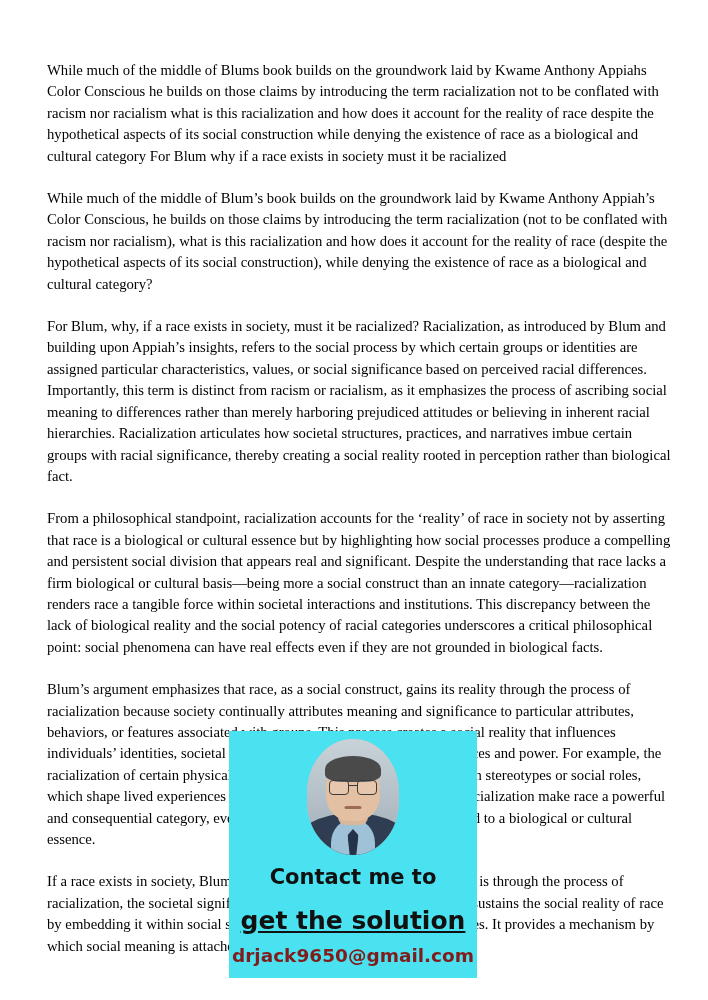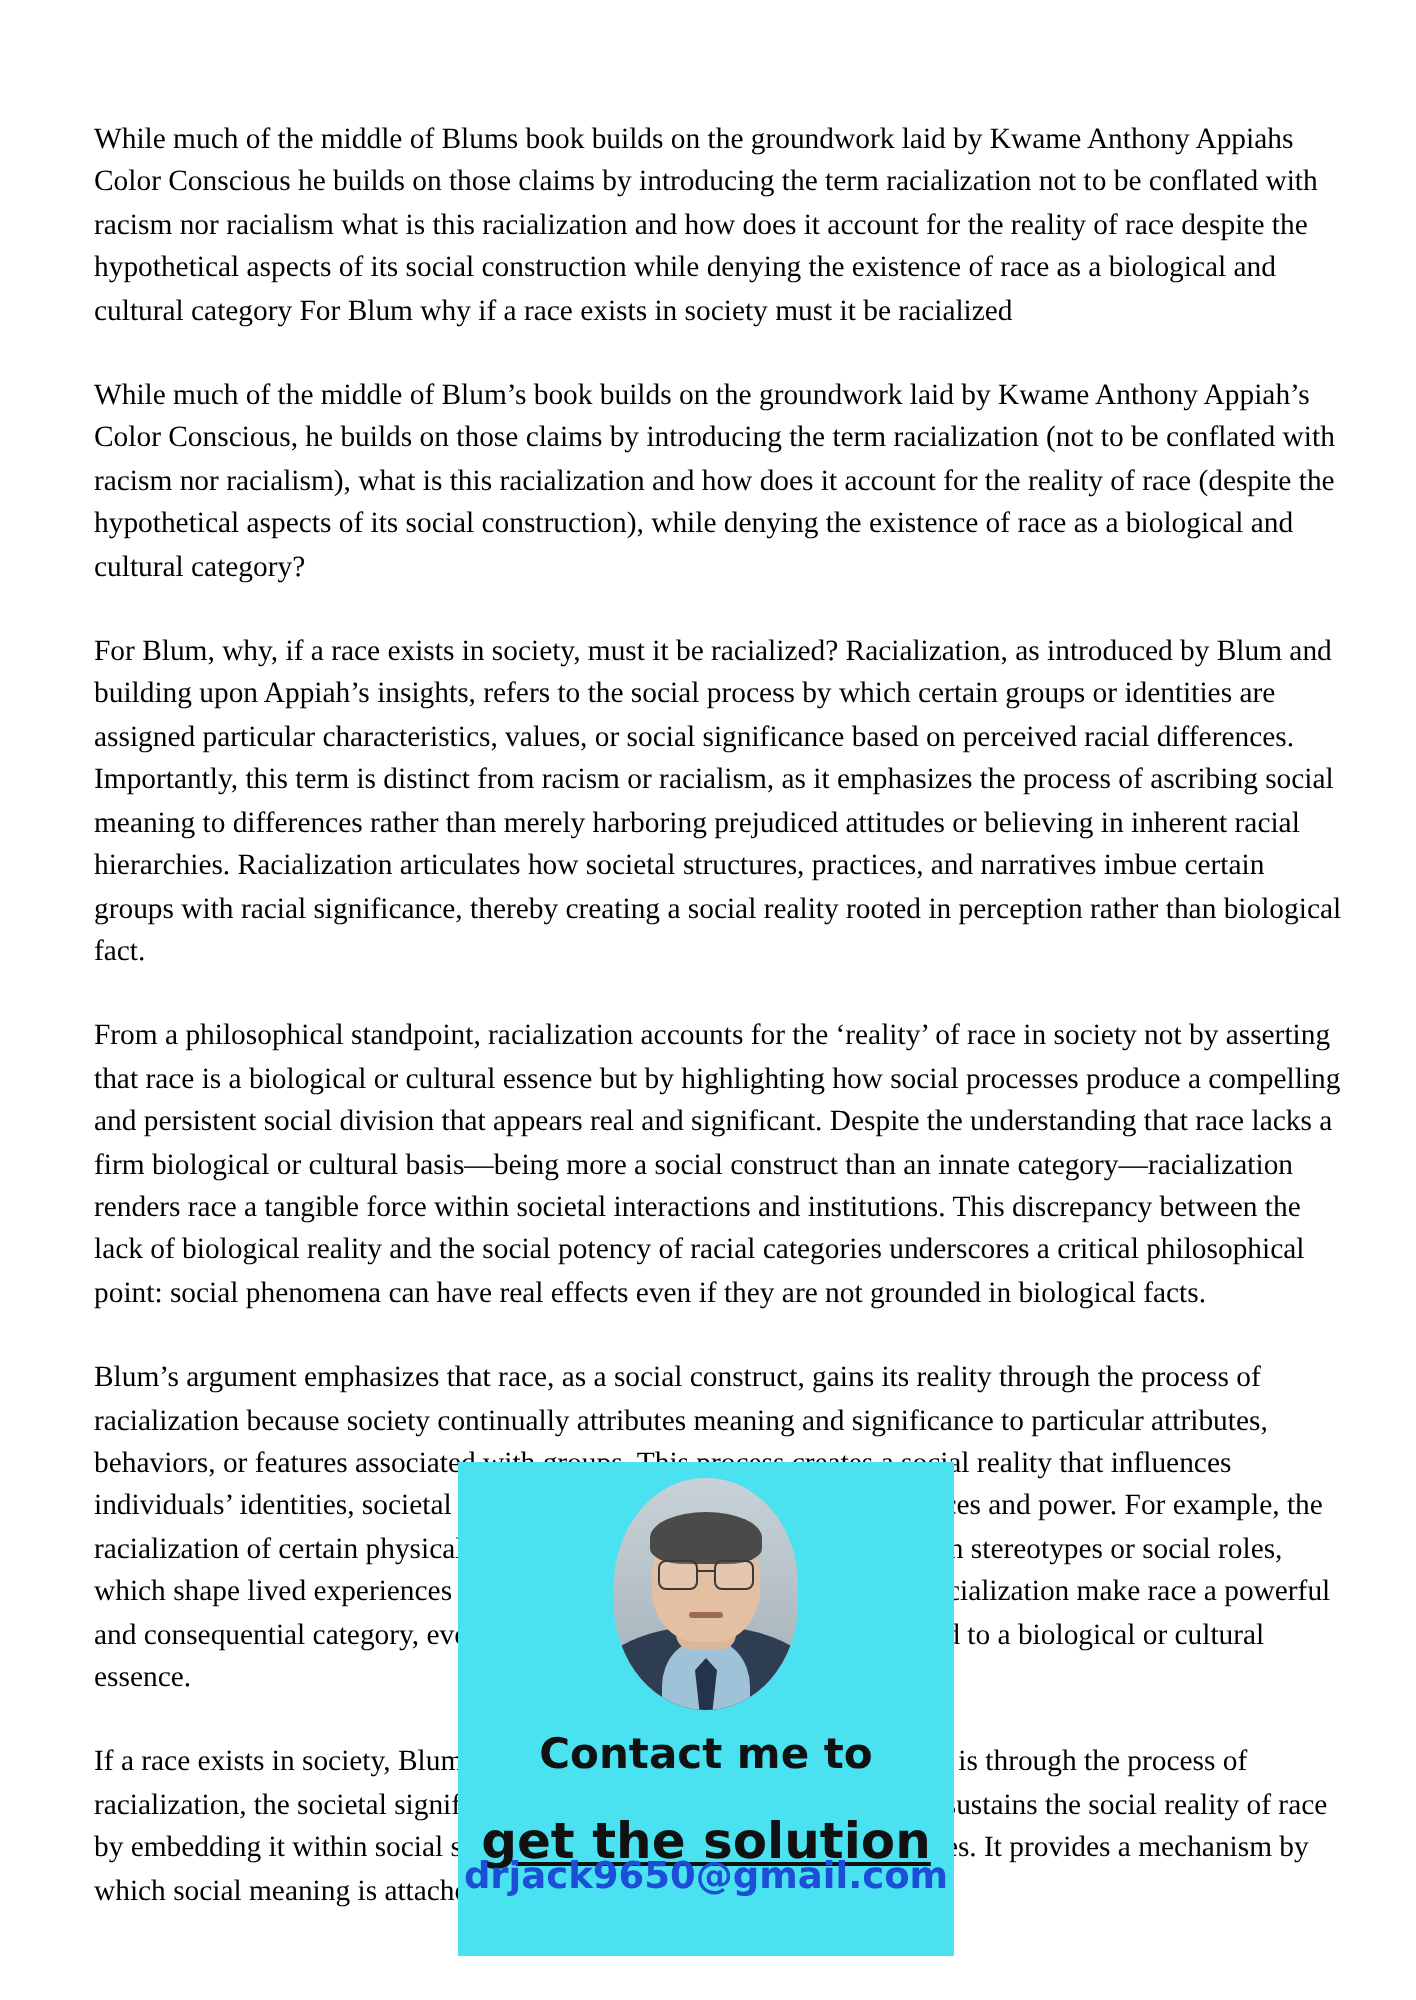--- a/index.html
+++ b/index.html
@@ -187,26 +187,26 @@
     right: 0;
     top: 176px;
     font-size: 25px;
     line-height: 27px;
     text-decoration: underline;
   }
   .card-email {
     position: absolute;
     left: 0;
     right: 0;
-    top: 197px;
+    top: 214px;
     text-align: center;
     font-family: "DejaVu Sans", sans-serif;
     font-weight: bold;
     font-size: 18.5px;
-    color: #1d4ed8;
+    color: #7f1d1d;
   }
 </style>
 </head>
 <body>
 
 <div class="page">
 
   <div class="doc-body">
     <p class="para">While much of the middle of Blums book builds on the groundwork laid by Kwame Anthony Appiahs Color Conscious he builds on those claims by introducing the term racialization not to be conflated with racism nor racialism what is this racialization and how does it account for the reality of race despite the hypothetical aspects of its social construction while denying the existence of race as a biological and cultural category For Blum why if a race exists in society must it be racialized</p>
     <p class="para">While much of the middle of Blum’s book builds on the groundwork laid by Kwame Anthony Appiah’s Color Conscious, he builds on those claims by introducing the term racialization (not to be conflated with racism nor racialism), what is this racialization and how does it account for the reality of race (despite the hypothetical aspects of its social construction), while denying the existence of race as a biological and cultural category?</p>

